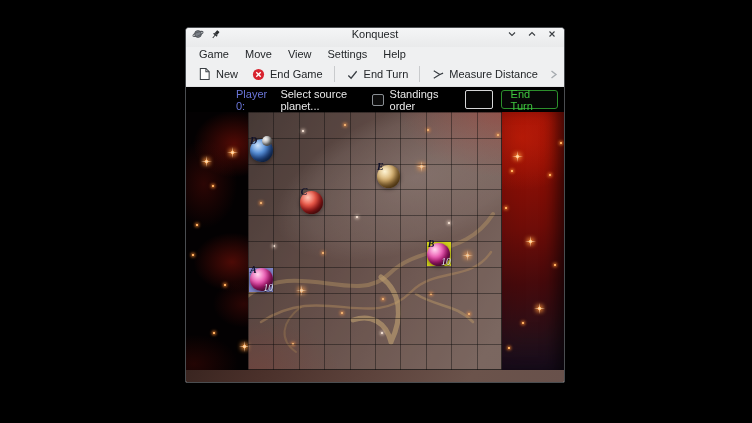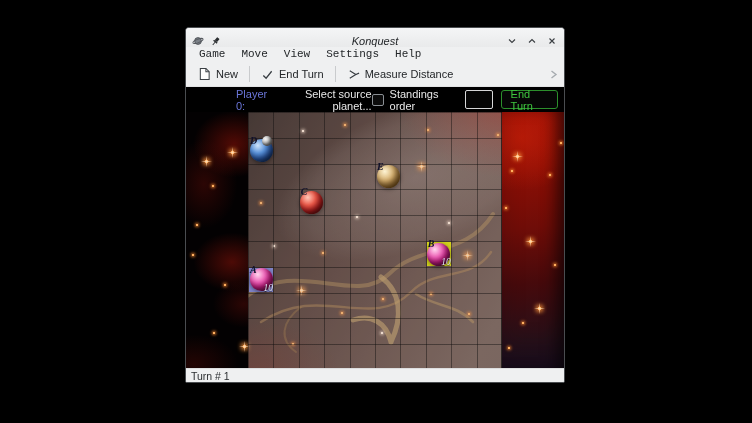--- a/index.html
+++ b/index.html
@@ -7,45 +7,45 @@
               font-family:"Liberation Sans", sans-serif; }
   .screen { position:relative; width:752px; height:423px; background:#000; }
 
   
   .window { position:absolute; left:185px; top:27px; width:380px; height:356px;
             border:1px solid #4a4d50; border-radius:4px 4px 2px 2px;
             background:#eff0f1; overflow:hidden; display:flex; flex-direction:column; }
 
   
   .titlebar { height:19px; background:linear-gradient(#f4f5f6,#e9eaeb); display:flex;
-              align-items:flex-end; padding:0 6px; flex:0 0 auto;font-style:italic; }
+              align-items:flex-start; padding:0 6px; flex:0 0 auto; }
   .titlebar .lefticons { display:flex; gap:6px; align-items:center; width:90px; }
   .titlebar .title { flex:1; text-align:center; font-size:11px; color:#232629; }
   .winbtns { display:flex; gap:8px; align-items:center; width:90px; justify-content:flex-end; }
   .winbtn { width:12px; height:12px; display:flex; align-items:center; justify-content:center; cursor:default; }
 
   
   .menubar { height:15px; background:#eff0f1; display:flex; align-items:center;
              padding:0 6px; gap:2px; flex:0 0 auto; }
-  .menuitem { font-size:11px; color:#232629; padding:0 7px; line-height:15px;font-family:Liberation Mono, monospace; }
+  .menuitem { font-size:11px; color:#232629; padding:0 7px; line-height:15px; }
 
   
   .toolbar { height:25px; background:#eff0f1; display:flex; align-items:center;
              padding:0 5px; flex:0 0 auto; border-bottom:1px solid #e2e3e4; }
   .tbtn { display:flex; align-items:center; gap:5px; font-size:11px; color:#232629;
           padding:3px 7px; border-radius:3px; }
   .tsep { width:1px; height:16px; background:#c9cbcd; margin:0 4px; }
   .tspacer { flex:1; }
   .ticon { display:flex; align-items:center; }
 
   
   .messagebar { height:25px; background:#000; display:flex; align-items:center;
                 padding:0 6px; flex:0 0 auto; font-size:11px; }
   .msg-player { color:#6a75d8;padding-left:44px; }
-  .msg-text { color:#e8e8e8; margin-left:8px;text-align:right; }
+  .msg-text { color:#e8e8e8; margin-left:8px; }
   .msg-spacer { flex:1; }
   .chkbox { width:12px; height:12px; border:1px solid #8a8f94; background:#0c0c0c;
             border-radius:2px; margin-right:6px; flex:0 0 auto; }
   .chklabel { color:#e8e8e8; margin-right:10px; }
   .ship-input { width:28px; height:19px; background:#050505; border:1px solid #d6d7d8;
                 border-radius:2px; color:#fff; font-size:11px; margin-right:8px; padding:0 3px; }
   .endturn-btn { height:19px; background:#060606; border:1px solid #2c8f2c; border-radius:3px;
                  color:#3fc43f; font-size:11px; padding:0 9px; display:flex; align-items:center; }
 
   
@@ -166,20 +166,29 @@
 
     <div class="toolbar">
       <div class="tbtn">
         <span class="ticon">
           <svg width="13" height="14" viewBox="0 0 14 15">
             <path d="M2.5 1.5 h6 l3.5 3.5 v8.5 h-9.5 z" fill="#fdfdfd" stroke="#3a3f44" stroke-width="1.1"></path>
             <path d="M8.5 1.5 v3.5 h3.5" fill="none" stroke="#3a3f44" stroke-width="1.1"></path>
           </svg>
         </span>
         <span>New</span>
+      </div>
+      <div class="tbtn">
+        <span class="ticon">
+          <svg width="13" height="13" viewBox="0 0 14 14">
+            <circle cx="7" cy="7" r="6" fill="#d8232f"></circle>
+            <path d="M4.6,4.6 L9.4,9.4 M9.4,4.6 L4.6,9.4" stroke="#fff" stroke-width="1.5"></path>
+          </svg>
+        </span>
+        <span>End Game</span>
       </div>
       <div class="tsep"></div>
       <div class="tbtn">
         <span class="ticon">
           <svg width="13" height="13" viewBox="0 0 14 14">
             <polyline points="2.5,8 5.5,11 11.5,3.5" fill="none" stroke="#3a3f44" stroke-width="1.4"></polyline>
           </svg>
         </span>
         <span>End Turn</span>
       </div>
@@ -281,18 +290,15 @@
         <div class="star" style="left: 282px; top: 201px;"></div>
         <div class="star" style="left: 74px; top: 90px;"></div>
         <div class="star white" style="left: 87px; top: 133px;"></div>
         <div class="star" style="left: 241px; top: 17px;"></div>
         <div class="star" style="left: 311px; top: 22px;"></div>
         <div class="star" style="left: 136px; top: 140px;"></div>
         <div class="star" style="left: 196px; top: 186px;"></div>
         <div class="star white" style="left: 262px; top: 110px;"></div>
       </div>
 
-    <div class="statusbar">
-      <span>Turn # 1</span>
-    </div>
 
   </div>
 </div>
 
 </body></html>

